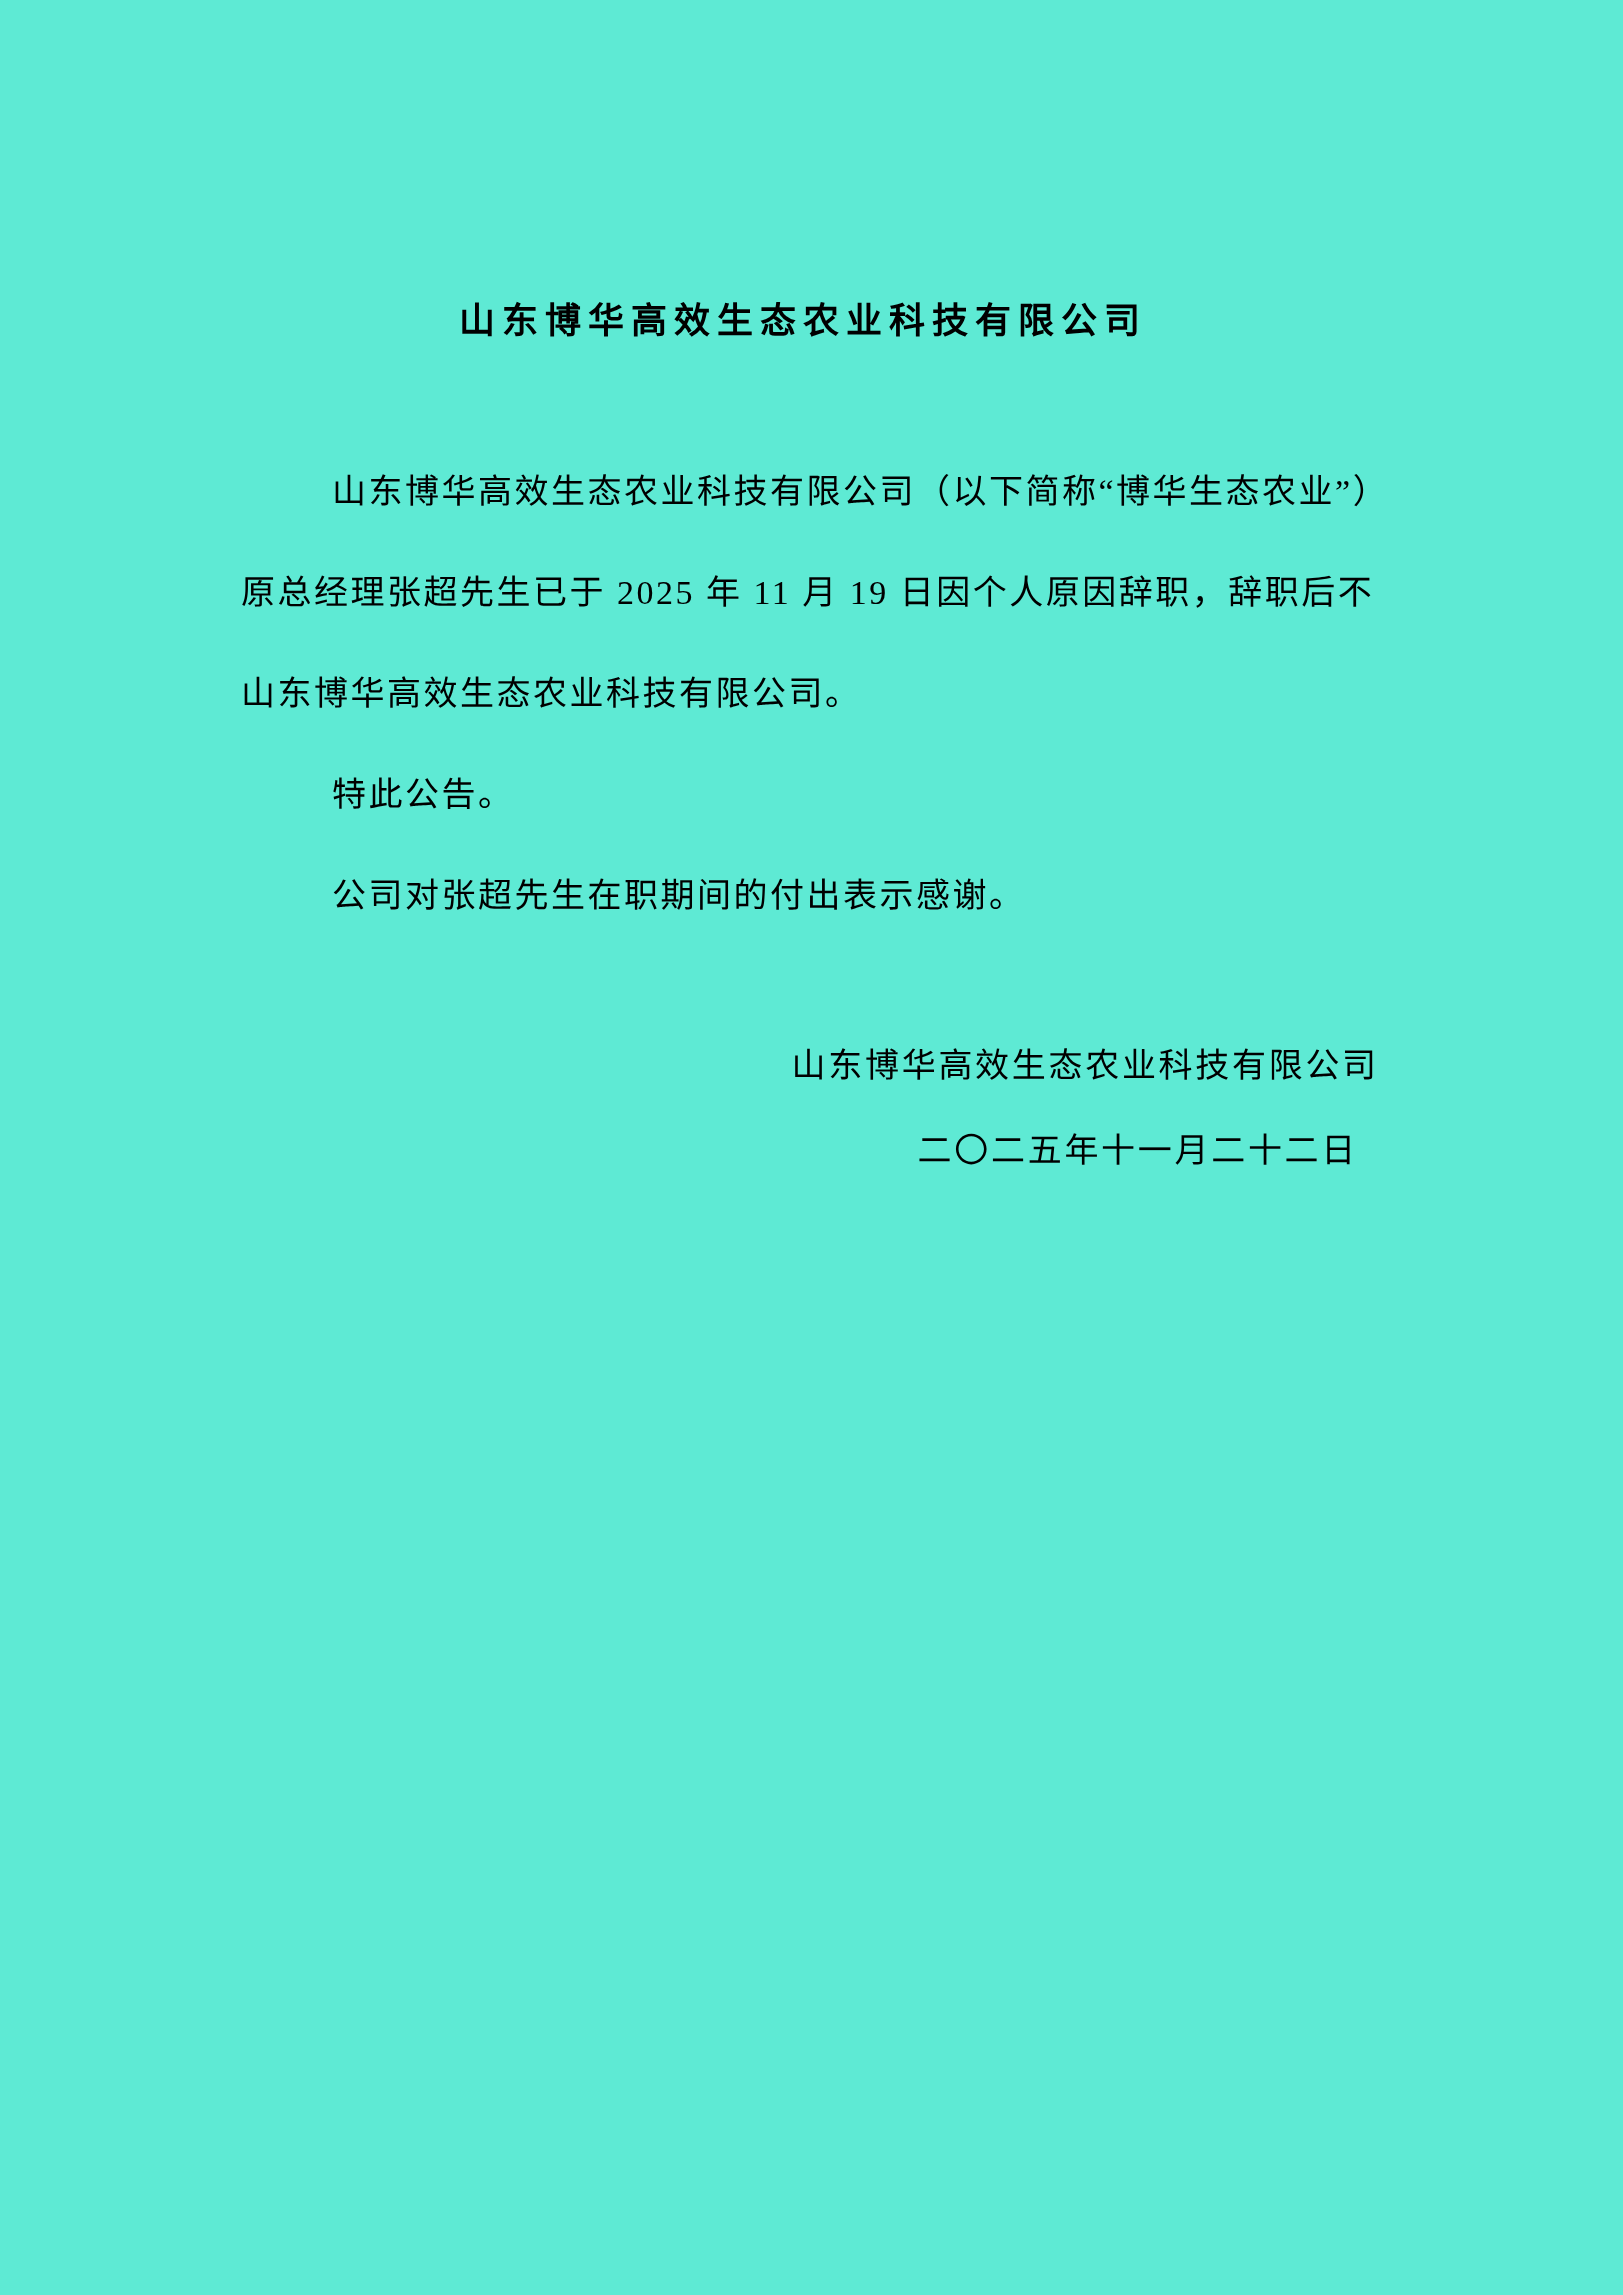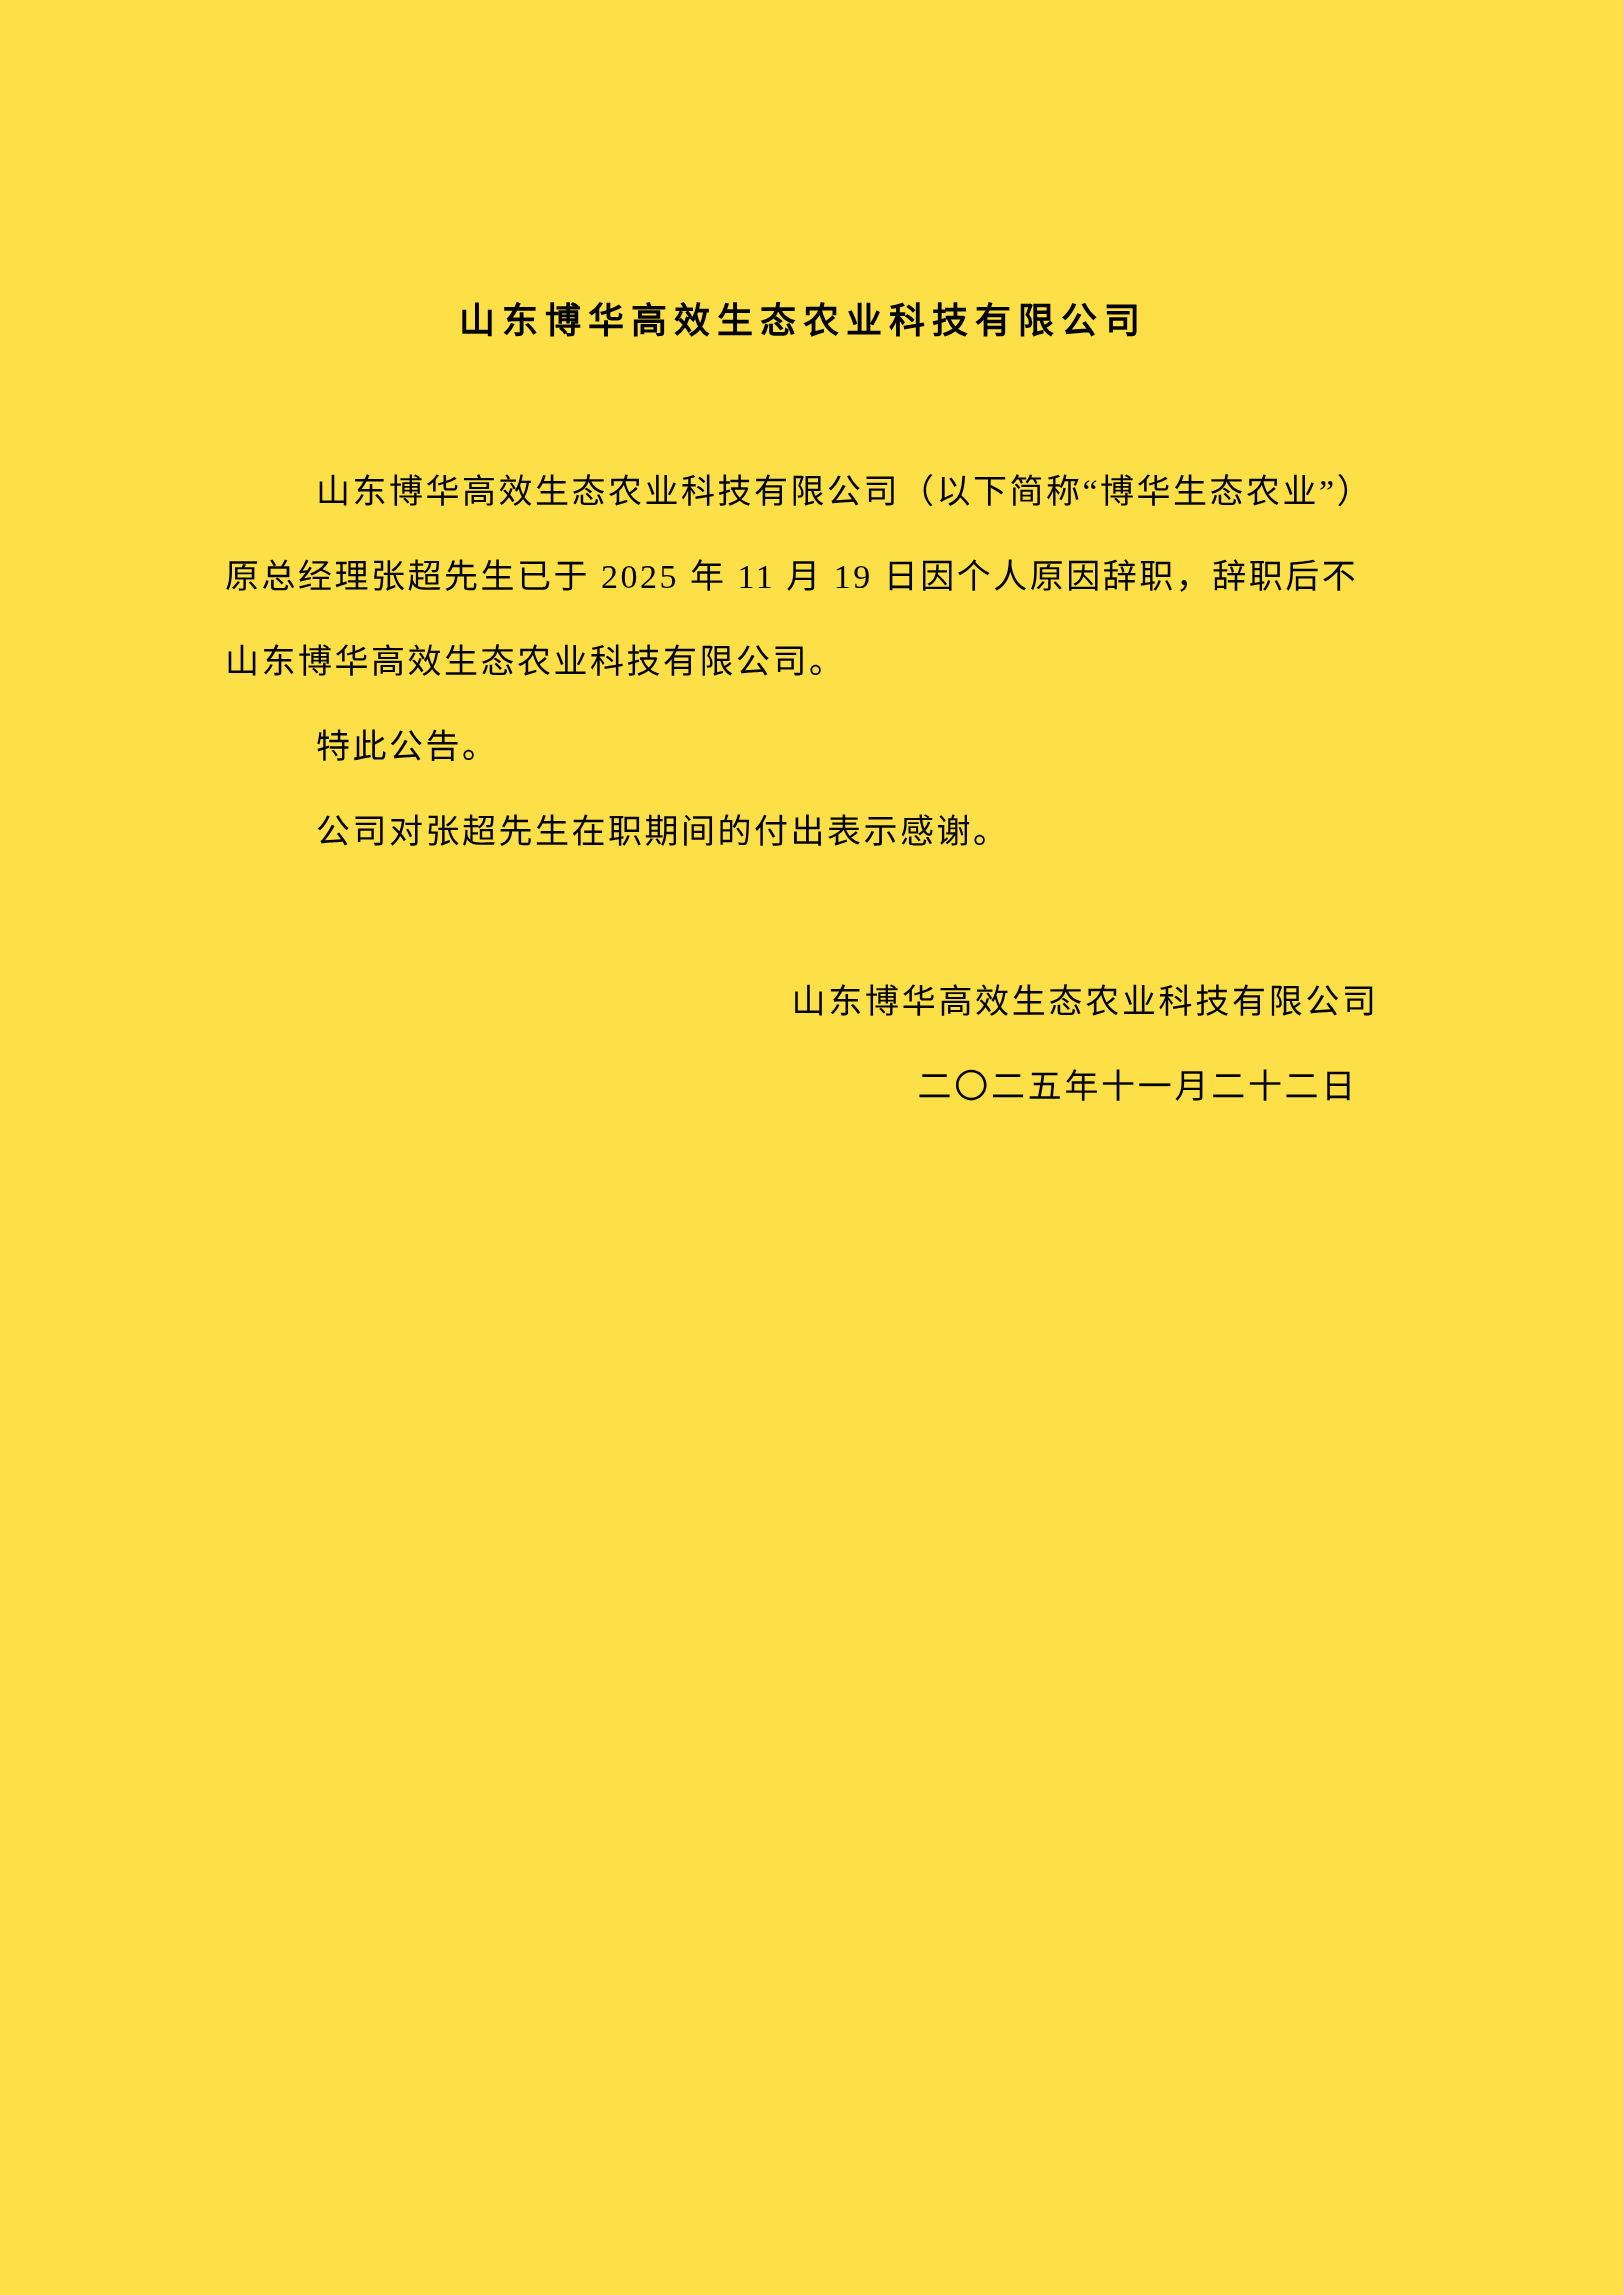--- a/index.html
+++ b/index.html
@@ -4,21 +4,21 @@
 <style>
   html, body {
     margin: 0;
     padding: 0;
     background: #ffffff;
   }
   .page {
     position: relative;
     width: 1623px;
     height: 2295px;
-    background: #fde047;
+    background: #5eead4;
     color: #000000;
     font-family: "Liberation Serif", "DejaVu Serif", serif;
     overflow: hidden;
     box-sizing: border-box;
   }
   .content {
     position: absolute;
     left: 225px;
     top: 279px;
     width: 1156px;
@@ -29,21 +29,21 @@
     font-weight: bold;
     line-height: 85px;
     letter-spacing: 7px;
     text-align: center;
     white-space: nowrap;
   }
   .body-block {
     margin-top: 85px; 
   }
   .line {
-    margin: 0;
+    margin: 16px;
     font-size: 34px;
     line-height: 85px;
     letter-spacing: 2.5px;
     white-space: nowrap;
     text-align: left;
   }
   .indent {
     text-indent: 91px; 
   }
   .signature-block {

